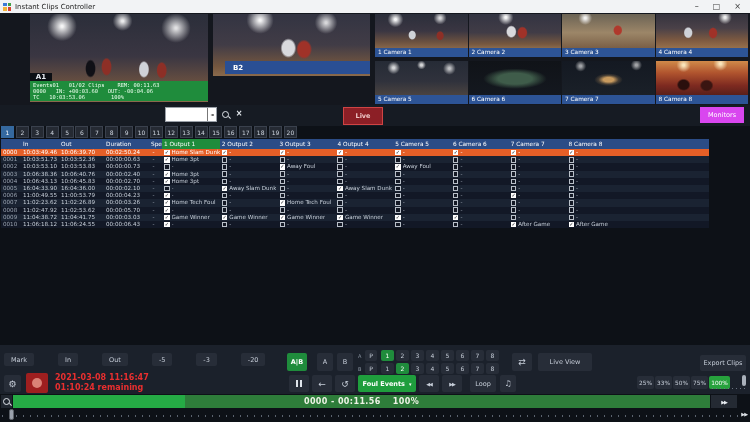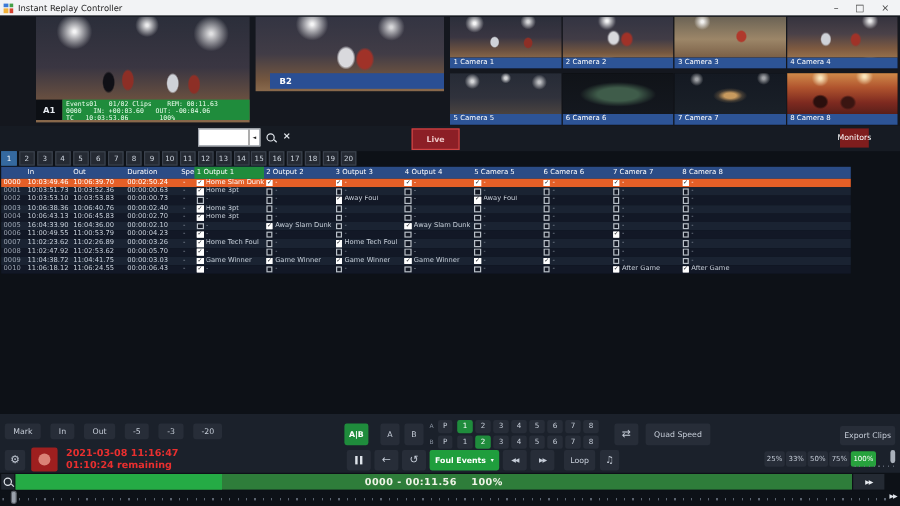--- a/index.html
+++ b/index.html
@@ -27,21 +27,21 @@
     radial-gradient(ellipse 4% 14% at 43% 60%,#8d2f26 0 60%,rgba(0,0,0,0) 75%),
     radial-gradient(ellipse 4% 13% at 64% 63%,#cfd2d8 0 60%,rgba(0,0,0,0) 75%),
     radial-gradient(ellipse 4% 13% at 74% 64%,#8d2f26 0 60%,rgba(0,0,0,0) 75%),
     linear-gradient(180deg,#2b2e3a 0%,#3a3642 48%,#6b5140 80%,#8a6a4c 100%);}
   .imgB{background:
     radial-gradient(circle at 30% 10%,rgba(255,255,255,.95) 0 1px,rgba(255,255,255,0) 11%),
     radial-gradient(circle at 72% 14%,rgba(255,255,255,.8) 0 1px,rgba(255,255,255,0) 9%),
     radial-gradient(ellipse 7% 22% at 48% 55%,#d9d9dd 0 55%,rgba(0,0,0,0) 72%),
     radial-gradient(ellipse 7% 22% at 58% 57%,#a03228 0 55%,rgba(0,0,0,0) 72%),
     linear-gradient(180deg,#333442 0%,#413c46 50%,#75573f 85%,#8a6a4c 100%);}
-  .monA .ovl{position:absolute;left:0;bottom:2px;width:100%;height:17px;display:flex;}
+  .monA .ovl{position:absolute;left:0;bottom:2px;width:100%;height:27px;display:flex;flex-direction:column;}
   .ovl-id{width:22px;background:#0c0f14;color:#e8ecf2;font-size:7px;font-weight:bold;display:flex;align-items:center;justify-content:center;}
   .ovl-green{flex:1;background:#1f8c3c;color:#ecffee;font-family:"DejaVu Sans Mono","Liberation Mono",monospace;
              font-size:5.4px;line-height:6.2px;padding:1px 0 0 3px;white-space:pre;}
   .monB .bbar{position:absolute;left:12px;right:0;bottom:2px;height:13px;background:#2a4f94;color:#fff;
               font-size:7px;font-weight:bold;display:flex;align-items:center;padding-left:8px;box-sizing:border-box;}
   .camgrid{left:375px;top:1px;width:373px;height:91px;display:grid;grid-template-columns:repeat(4,1fr);
            grid-template-rows:43px 43px;gap:4px 1px;}
   .camcell{position:relative;background:#000;}
   .camimg{width:100%;height:34px;}
   .camlabel{height:9px;background:#2d5496;color:#fff;font-size:5.8px;line-height:9px;padding-left:3px;white-space:nowrap;overflow:hidden;}
@@ -58,21 +58,21 @@
   .searchrow{left:0;top:105px;width:750px;height:21px;background:#161b23;}
   .searchbox{left:165px;top:2px;width:50px;height:13px;background:#fff;border:1px solid #9aa0a8;display:flex;align-items:center;}
   .searchbox input{flex:1;border:0;outline:none;height:9px;width:30px;font-size:6px;background:transparent;}
   .inp-arrow{width:8px;height:100%;border-left:1px solid #777;display:flex;align-items:center;justify-content:center;font-size:4px;color:#222;}
   .mag{display:inline-block;width:5px;height:5px;border:1px solid #dfe4ea;border-radius:50%;position:relative;}
   .mag::after{content:"";position:absolute;width:3px;height:1px;background:#dfe4ea;right:-3px;bottom:-1px;transform:rotate(45deg);}
   .sbtn{top:3px;width:12px;height:12px;display:flex;align-items:center;justify-content:center;cursor:pointer;}
   .xglyph{color:#e8ecf1;font-size:8px;font-weight:bold;line-height:10px;}
   .livebtn{left:343px;top:2px;width:38px;height:16px;background:#8c1f26;border:1px solid #cf4444;color:#eec6c6;
            font-size:6.5px;font-weight:bold;display:flex;align-items:center;justify-content:center;}
-  .monbtn{left:700px;top:2px;width:24px;height:16px;background:#7f1d1d;color:#fff;font-size:6.5px;
+  .monbtn{left:700px;top:2px;width:44px;height:16px;background:#d946ef;color:#fff;font-size:6.5px;
           display:flex;align-items:center;justify-content:center;}
 
   
   .tabsrow{left:1px;top:126px;width:748px;height:13px;display:flex;gap:1.9px;}
   .tab{width:13px;height:12px;background:#252a33;border:1px solid #3a414d;box-sizing:border-box;color:#cdd4de;
        font-size:6px;display:flex;align-items:center;justify-content:center;}
   .tab.sel{background:#35699f;border-color:#35699f;color:#fff;}
 
   
   .table{left:1px;top:139px;width:708px;}
@@ -95,21 +95,21 @@
       display:flex;align-items:center;justify-content:center;}
   .cb.on{background:#fff;border-color:#fff;color:#15181d;font-size:5px;line-height:5px;}
   .lbl{overflow:hidden;}
   .lbl.dash{color:#9aa3b0;}
   .trow.hot .lbl,.trow.hot .lbl.dash{color:#fff;}
 
   
   .panel{left:0;top:345px;width:750px;height:49px;background:#1b212b;}
   .btn{background:#272d38;color:#c6cdd8;font-size:6.5px;display:flex;align-items:center;justify-content:center;
        border-radius:2px;box-sizing:border-box;}
-  .trimrow{left:4px;top:8px;display:flex;gap:8px;}
+  .trimrow{left:4px;top:8px;display:flex;gap:24px;}
   .trimrow .btn{height:13px;padding:0 7px;}
   .gearbtn{left:4px;top:30px;width:17px;height:17px;font-size:9px;}
   .recbtn{left:26px;top:28px;width:22px;height:20px;background:#9e1f1f;border-radius:2px;display:flex;align-items:center;justify-content:center;}
   .recbtn i{width:10px;height:10px;border-radius:50%;background:#da8276;display:block;}
   .clock{left:55px;top:28px;width:130px;color:#e92f2f;font-size:8px;font-weight:bold;line-height:9.5px;white-space:nowrap;}
   .abbtn{width:20px;height:18px;font-weight:bold;}
   .greenbtn{background:#1f8c3c;color:#fff;}
   .tinylab{font-size:5px;color:#8a93a0;}
   .numrow{display:flex;gap:2px;position:absolute;}
   .numrow .btn{width:13px;height:11px;font-size:6px;}
@@ -155,21 +155,21 @@
 
 <div id="app">
 
   <div class="abs titlebar">
     <span class="appicon">
       <i style="background:#3b79d6"></i>
         <i style="background:#43a047"></i>
         <i style="background:#f2b23a"></i>
         <i style="background:#d64330"></i>
     </span>
-    <span class="title-text">Instant Replay Controller</span>
+    <span class="title-text">Instant Clips Controller</span>
     <span class="winbtns">
       <span>–</span>
       <span>□</span>
       <span>×</span>
     </span>
   </div>
 
   <div class="abs monitors">
     <div class="abs monA">
       <div class="mimg imgA"></div>
@@ -764,21 +764,21 @@
         <div class="btn">4</div>
         <div class="btn">5</div>
         <div class="btn">6</div>
         <div class="btn">7</div>
         <div class="btn">8</div>
       </div>
 
     <div class="abs btn swapbtn">
         <span>⇄</span>
       </div>
-    <div class="abs btn quadbtn">Quad Speed</div>
+    <div class="abs btn quadbtn">Live View</div>
     <div class="abs btn exportbtn">Export Clips</div>
 
     <div class="transport">
       <div class="abs btn tpause"></div>
       <div class="abs btn tback">
           <span>←</span>
         </div>
       <div class="abs btn trestart">
           <span>↺</span>
         </div>

